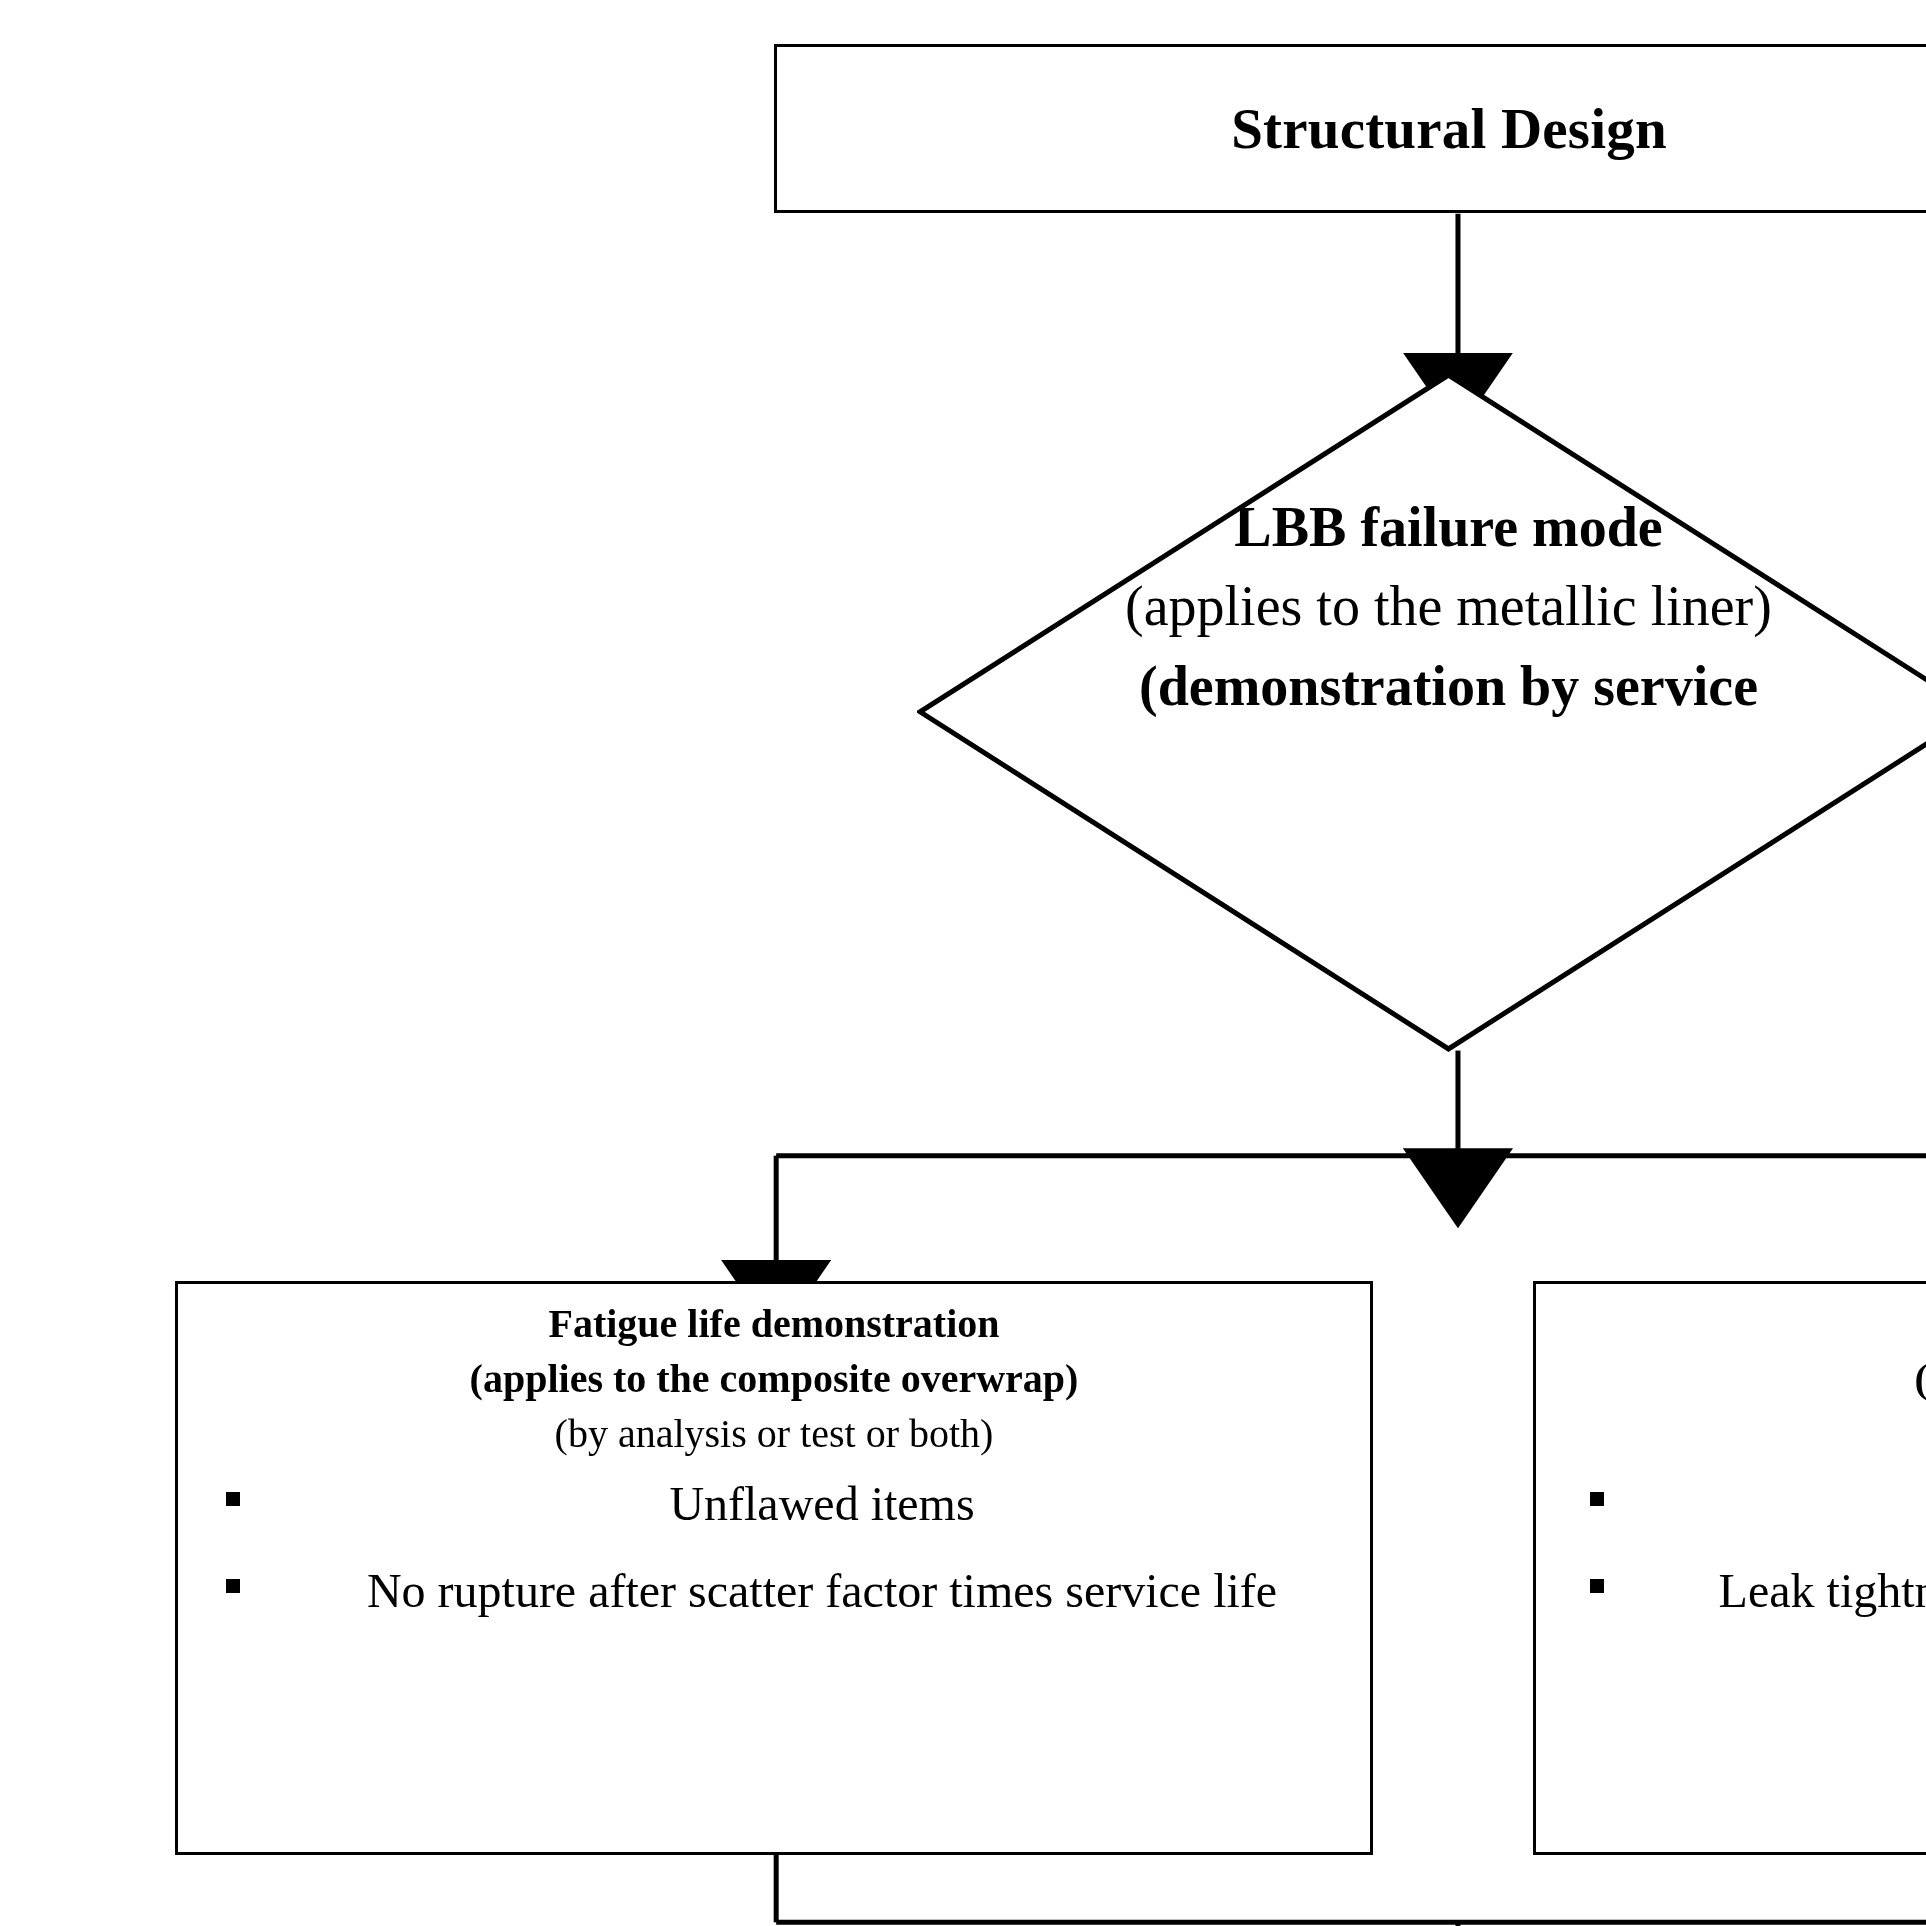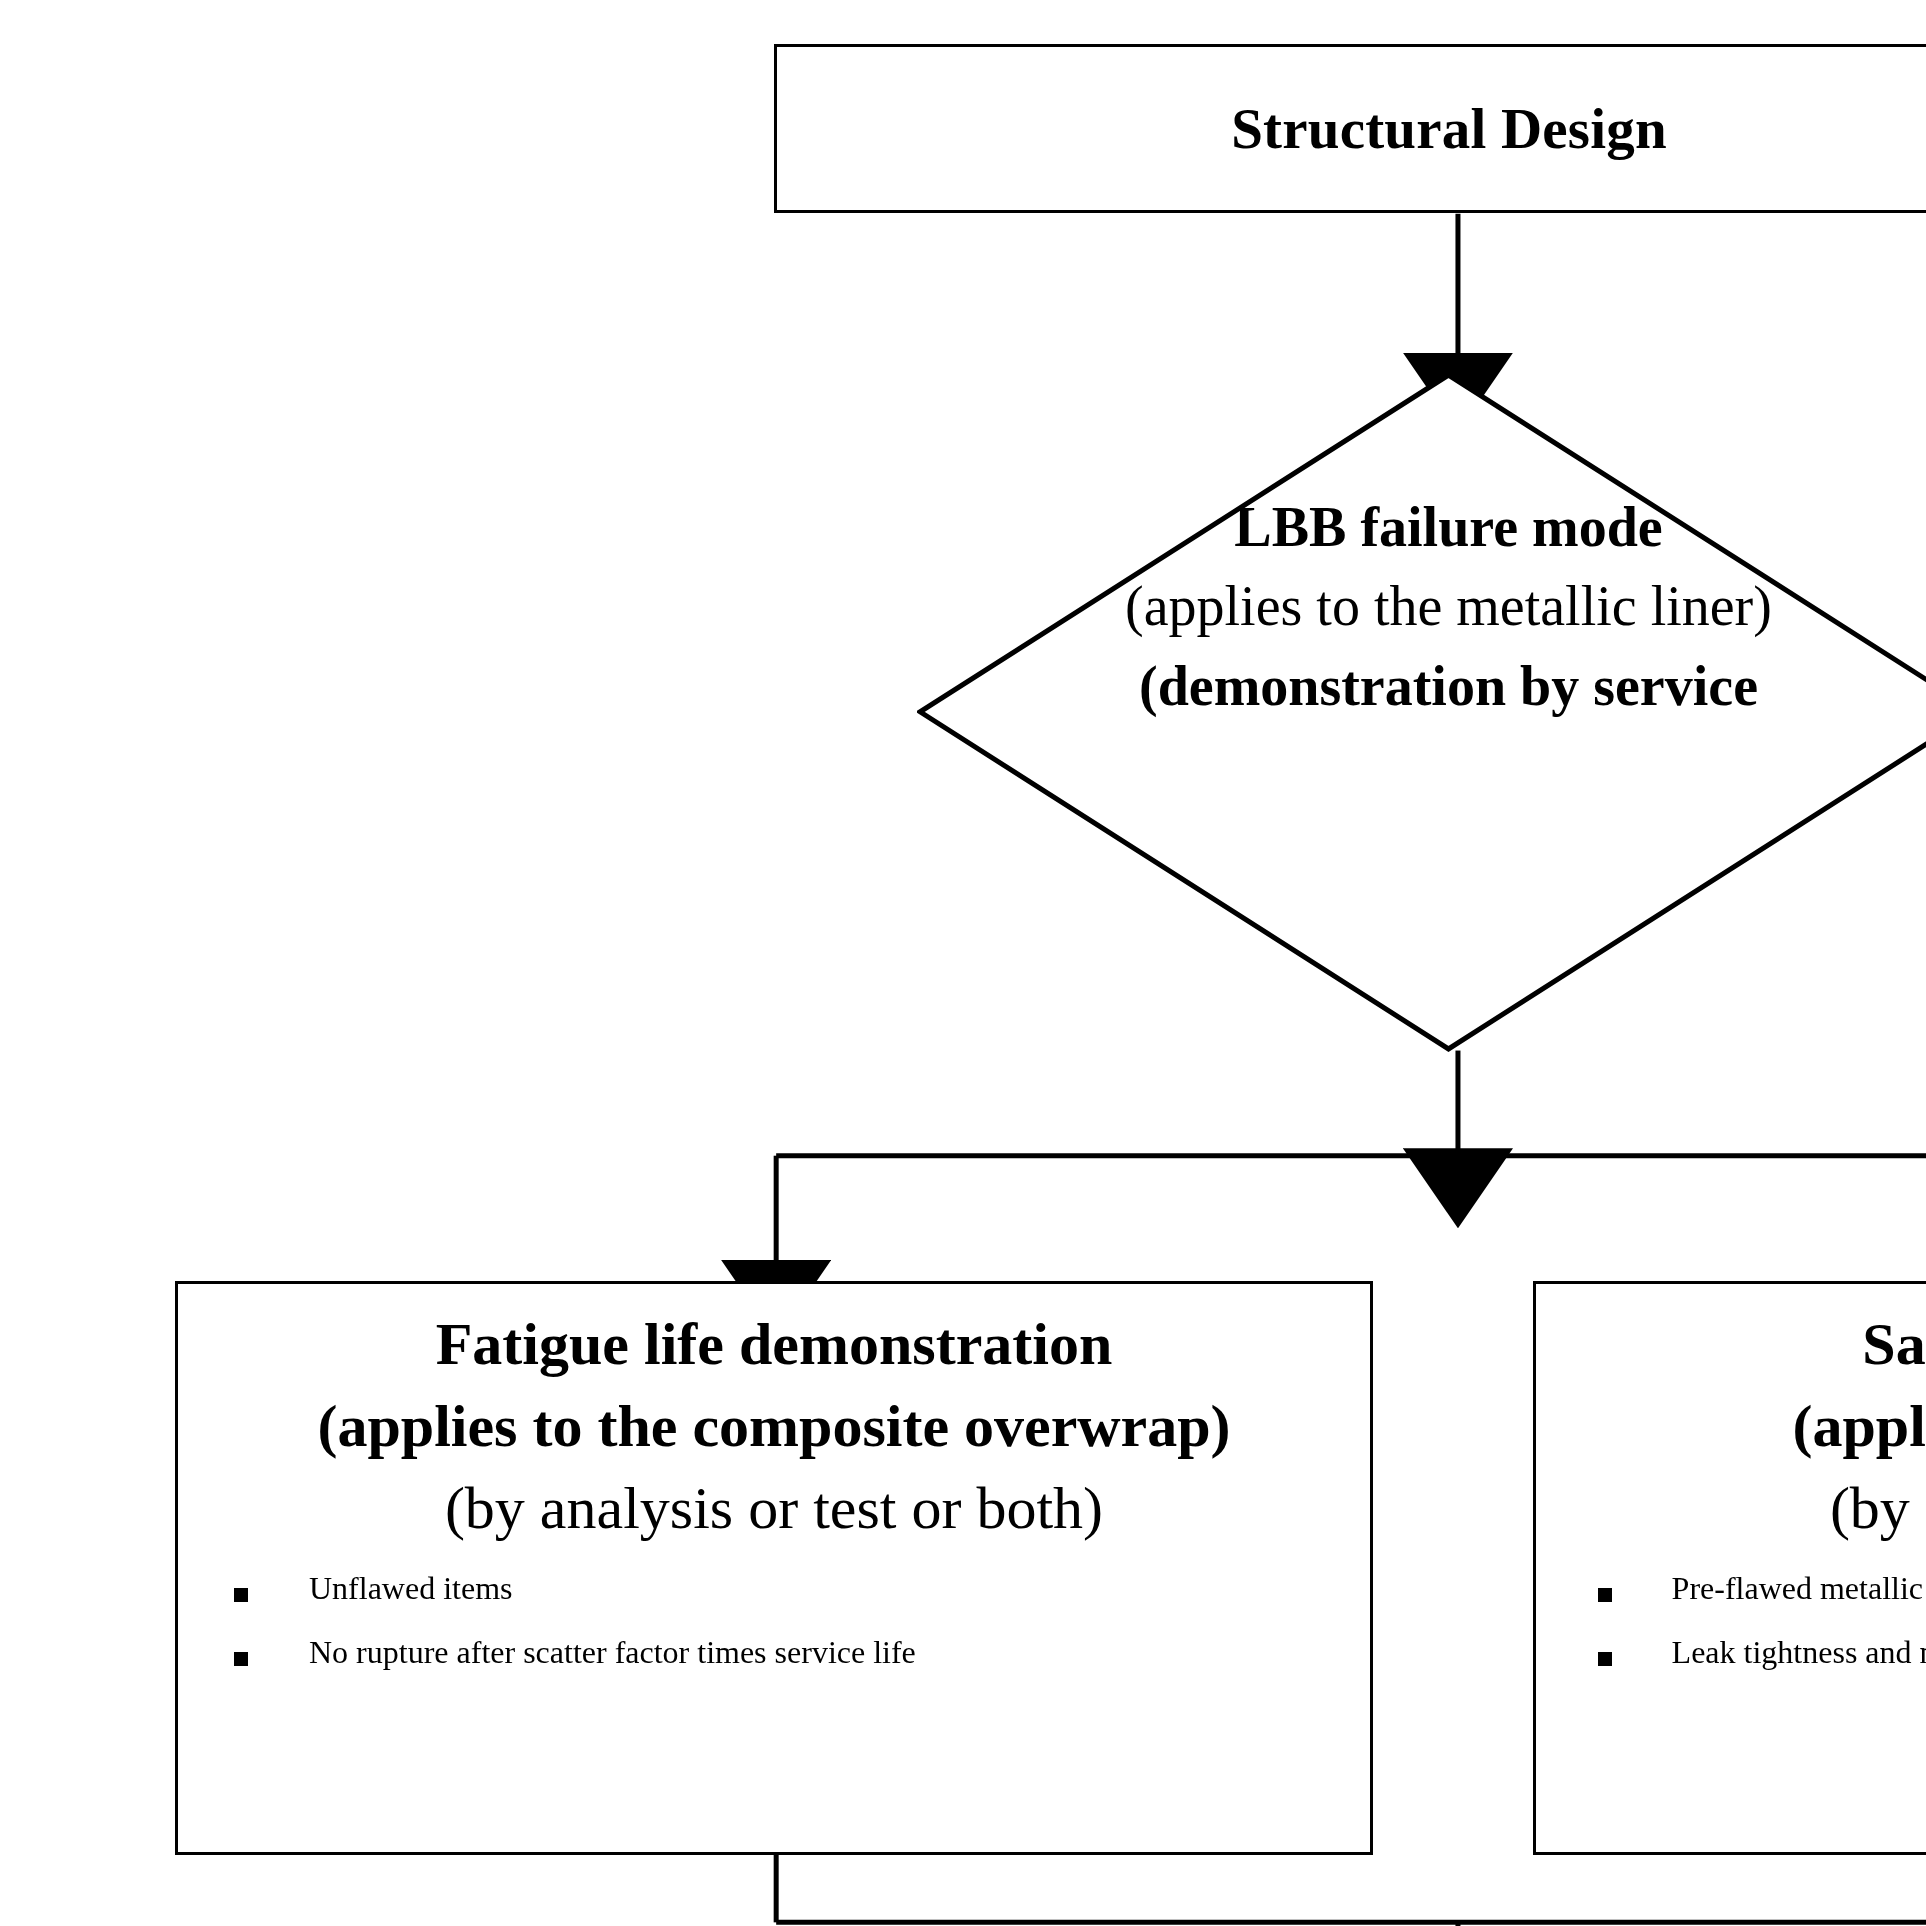--- a/index.html
+++ b/index.html
@@ -81,34 +81,35 @@
     height: 574px;
   }
   #box-safe-life {
     left: 1533px;
     top: 1281px;
     width: 1252px;
     height: 574px;
   }
   .proc-head {
     text-align: center;
-    font-size: 60px;
+    font-size: 40px;
     line-height: 1.37;
-    padding: 19px 23px 0 23px;
+    padding: 13px 23px 0 23px;
   }
   .proc-head .hl1 { font-weight: bold; }
   .proc-head .hl2 { font-weight: bold; }
   .proc-head .hl3 { font-weight: normal; }
 
   .bullet-list {
     list-style: none;
-    margin: 8px;
+    margin: 0;
     padding: 8.5px 27px 0 27px;
-    font-size: 32px;
+    font-size: 48px;
     line-height: 1.42;
+    text-align: center;
   }
   .bullet-list li {
     position: relative;
     padding-left: 96px;
     margin-bottom: 18.5px;
   }
   .bullet-list li .sq-bullet {
     position: absolute;
     left: 21px;
     top: 22.3px;

